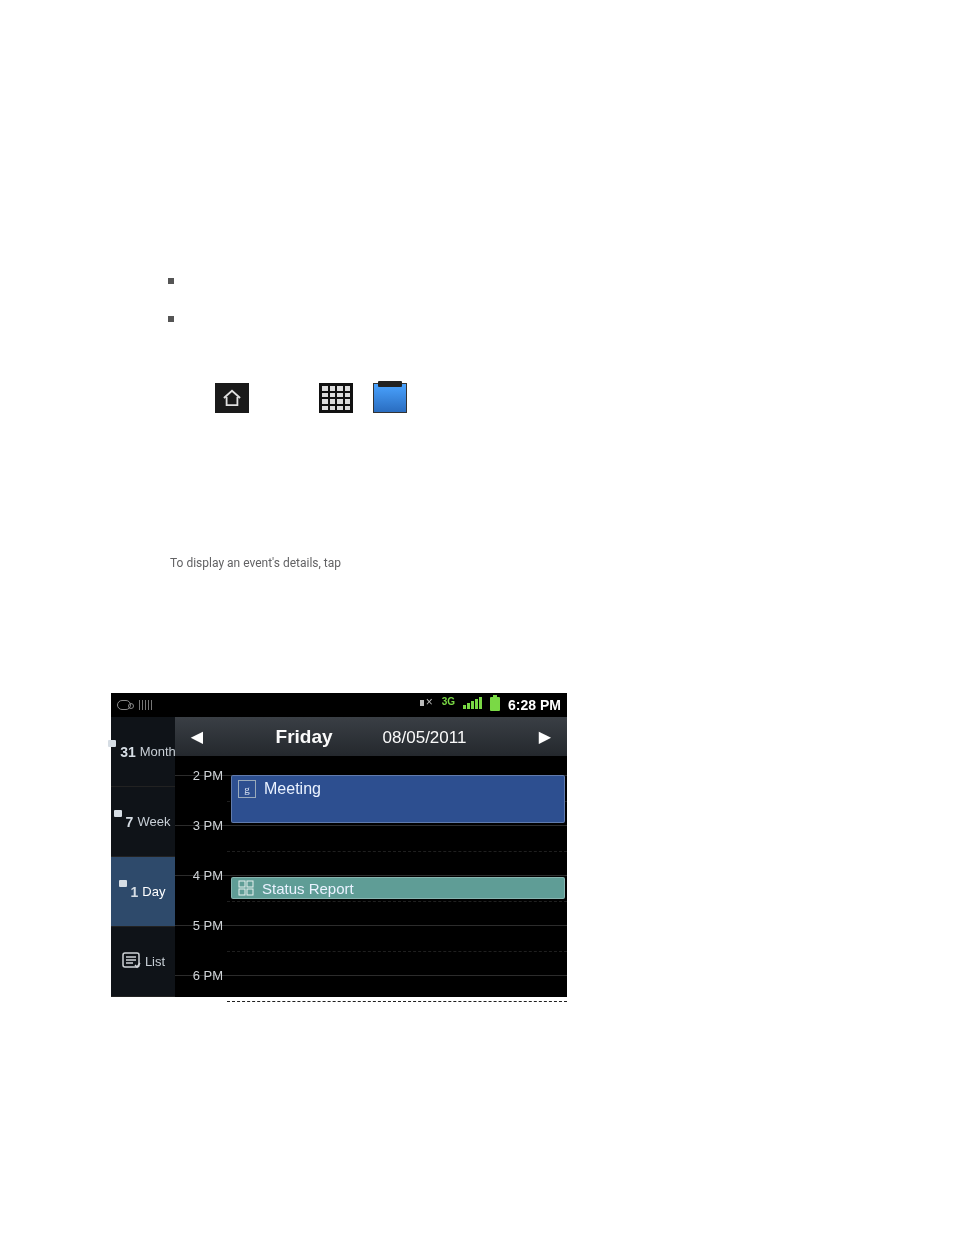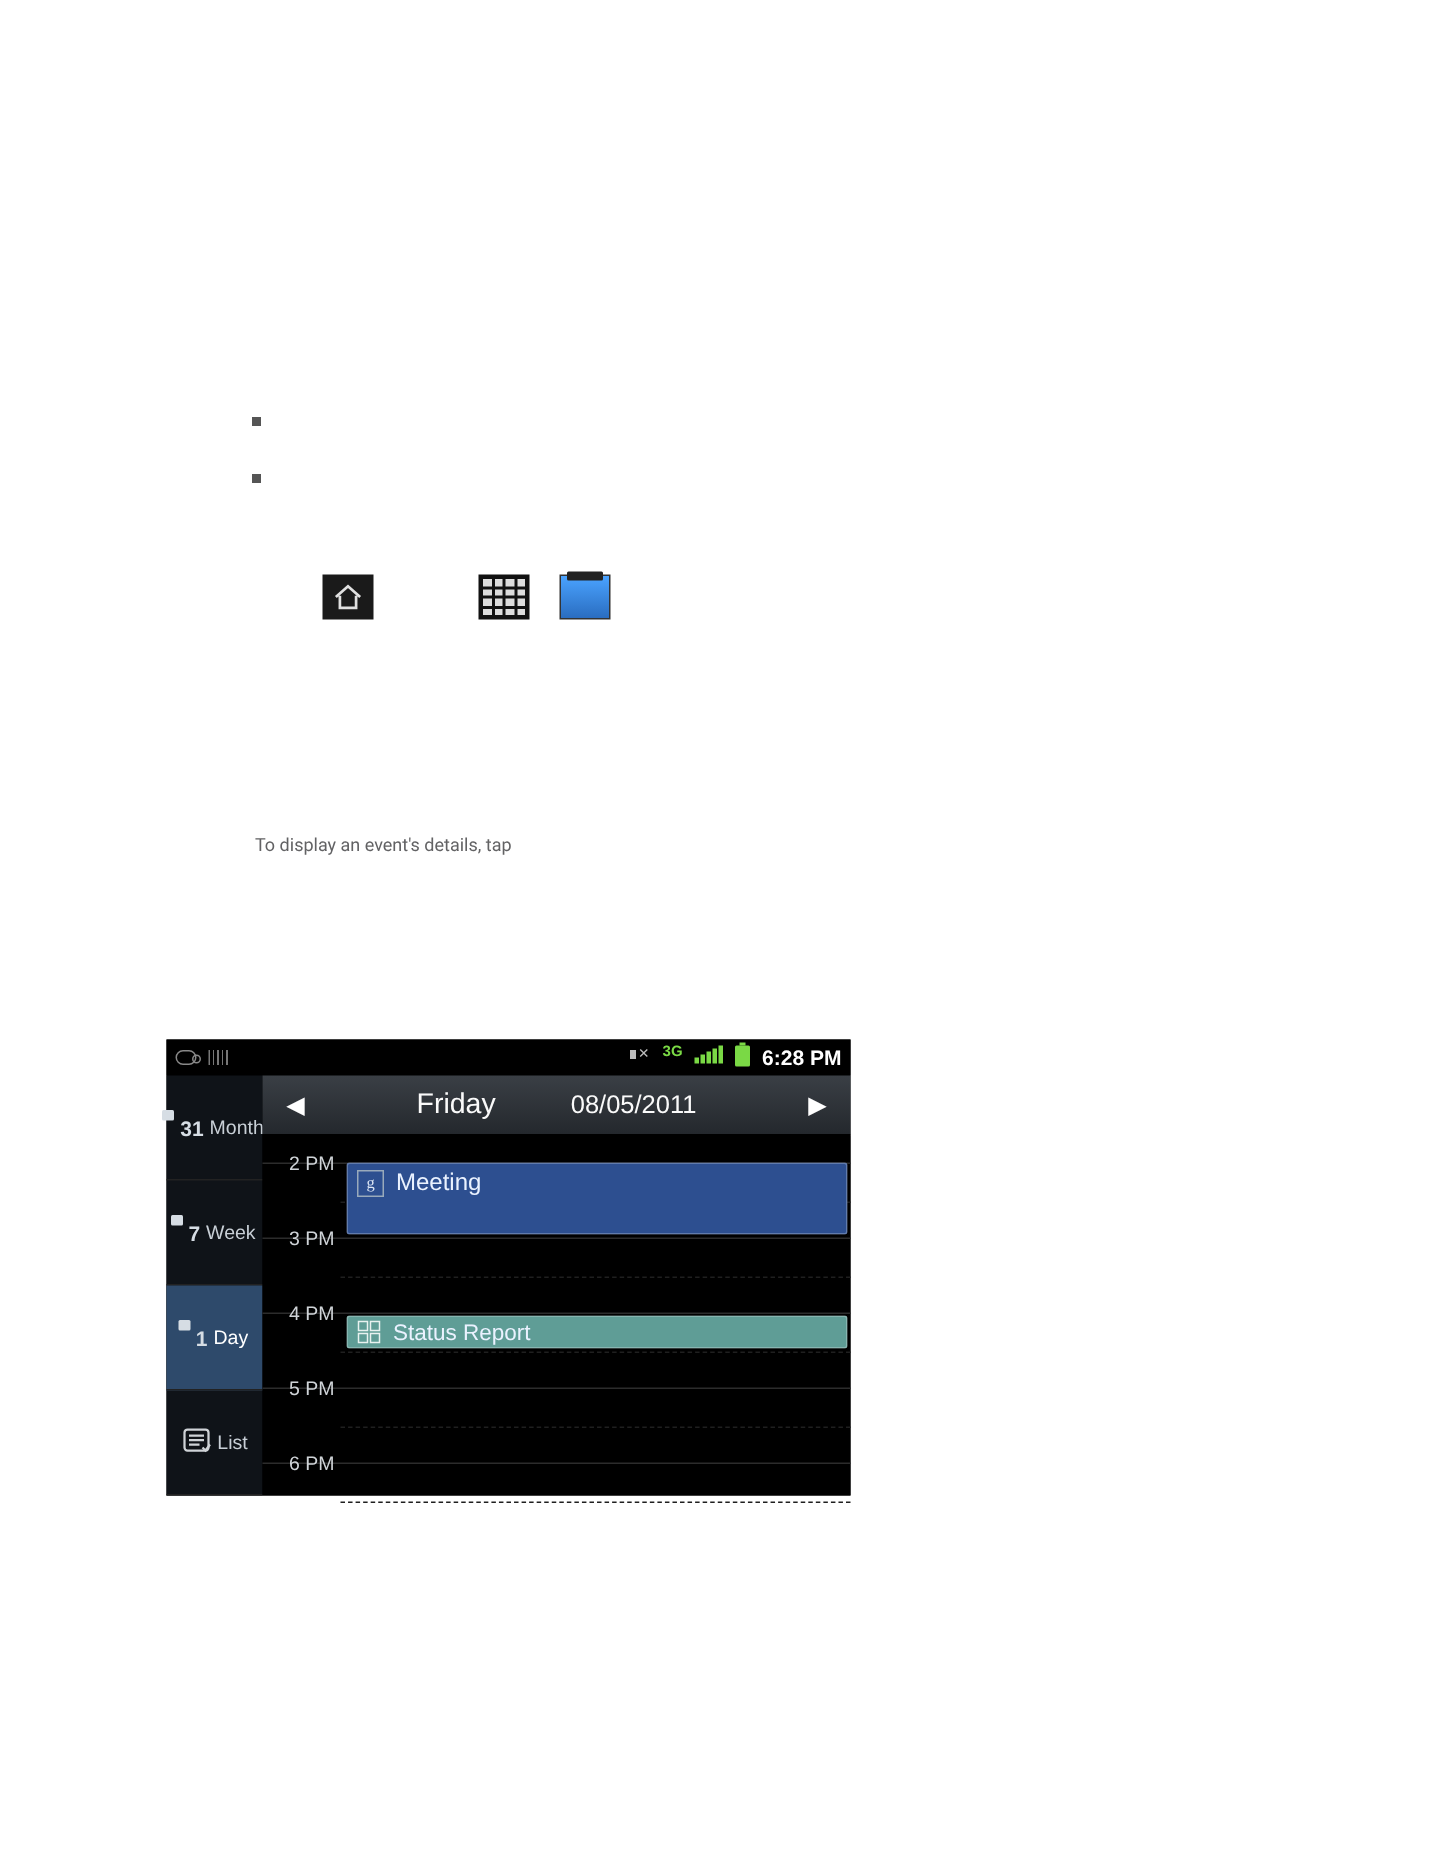--- a/index.html
+++ b/index.html
@@ -146,21 +146,21 @@
   .datebar {
     height: 40px;
     background: linear-gradient(#3a3f45,#24282d);
     display: flex;
     align-items: center;
     padding: 0 12px;
     border-bottom: 1px solid #000;
   }
   .arrow { color:#fff; cursor:pointer; font-size:16px; width:20px; text-align:center;}
   .date-mid { flex:1; text-align:center; color:#fafafa; font-size:19px; }
-  .date-mid .dow { font-weight: 400; margin-right: 6px;}
+  .date-mid .dow { font-weight: 700; margin-right: 6px;}
   .date-mid .date { font-weight: 300; font-size:17px;margin-left:44px;}
 
   .grid {
     flex:1;
     position: relative;
     background: #000;
     padding-left: 33px;
   }
   .hour-row {
     position: absolute;

